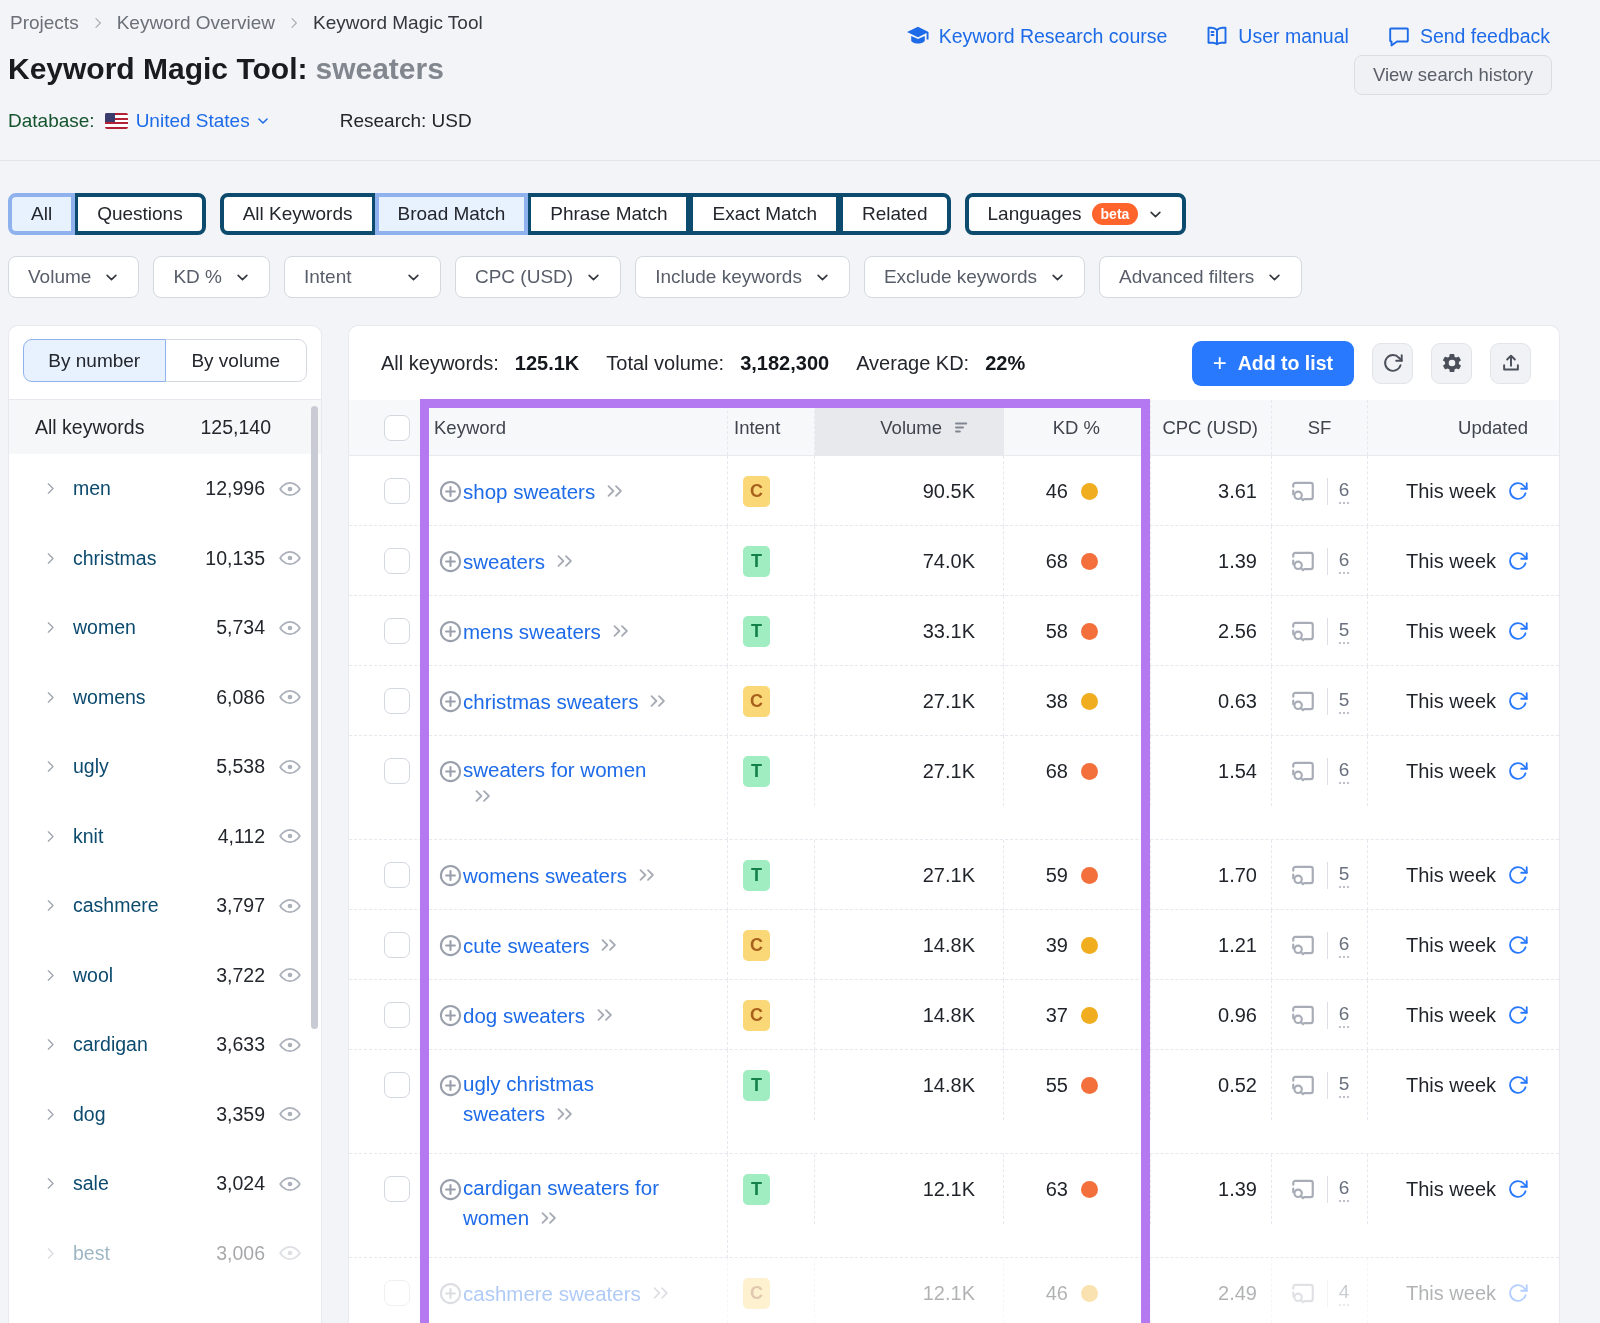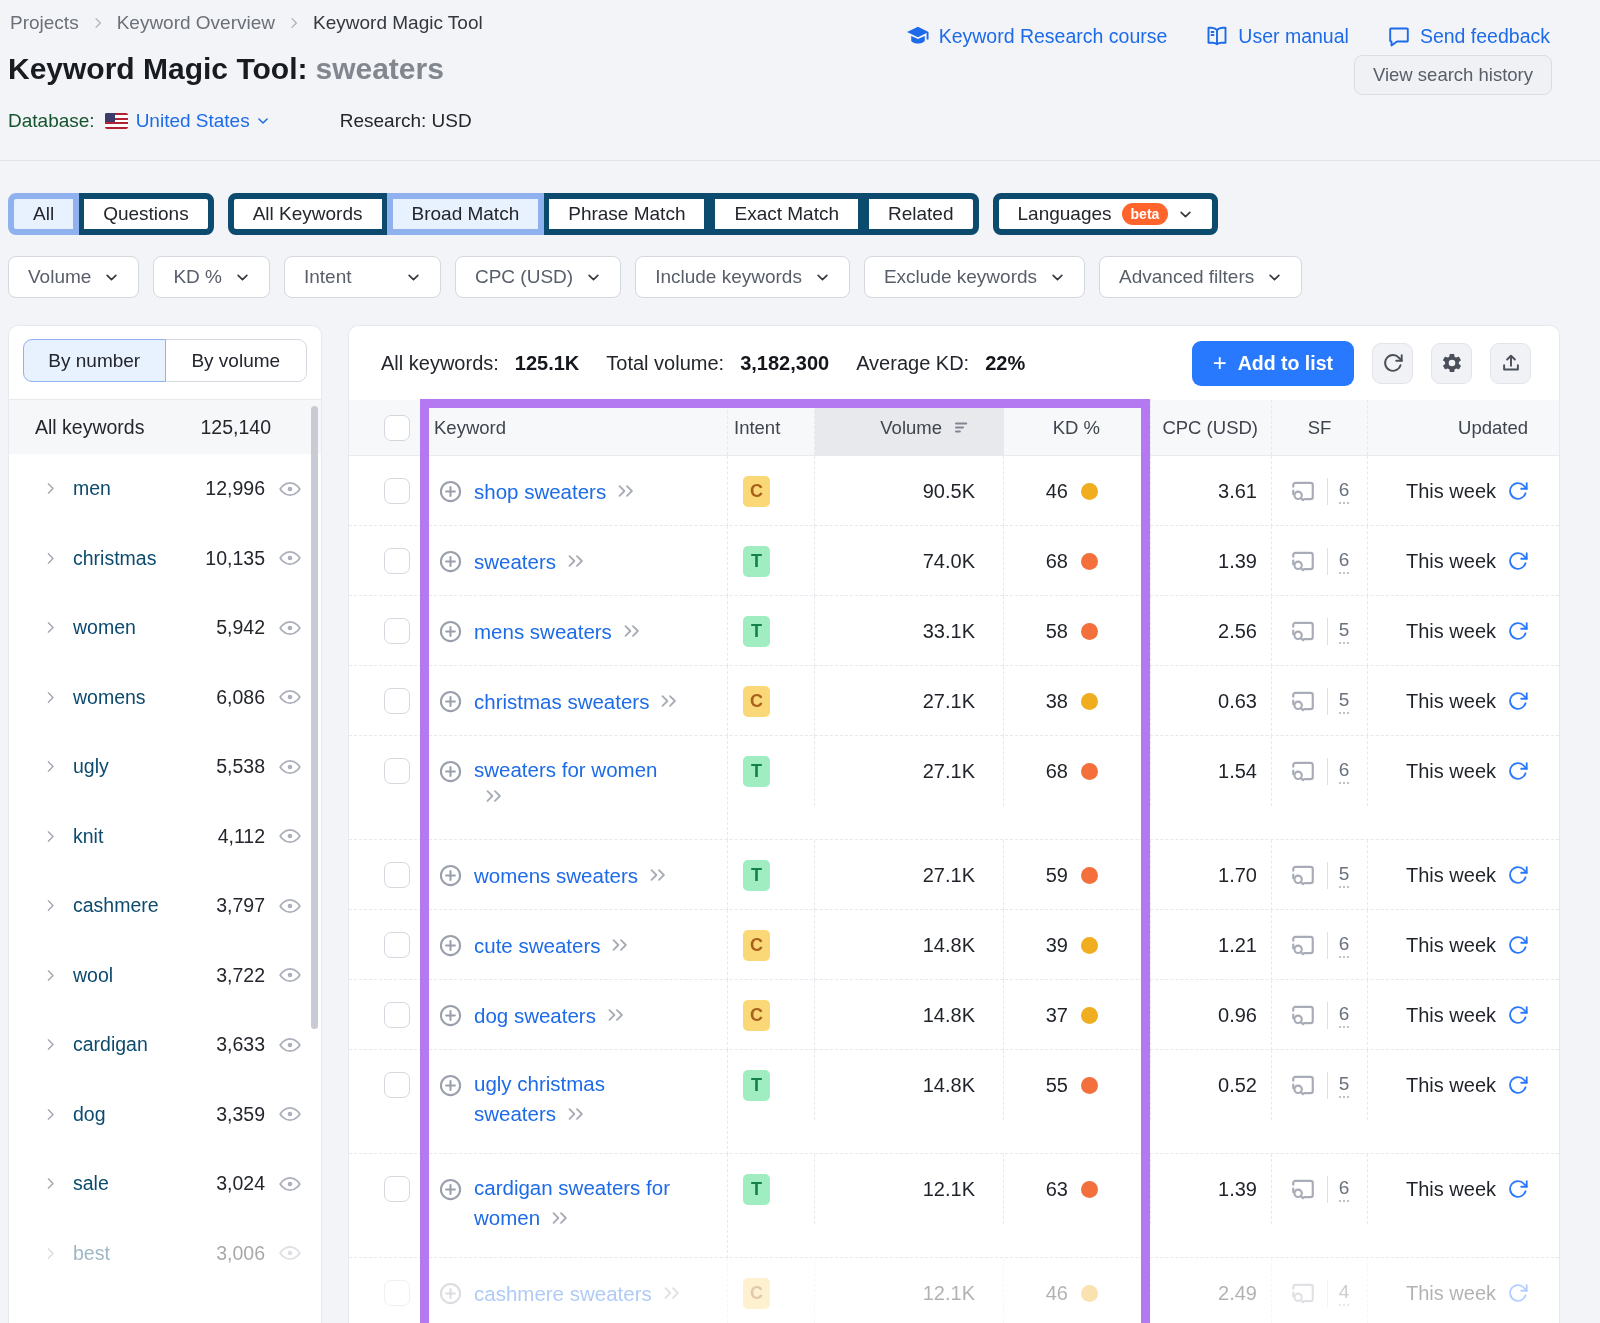--- a/index.html
+++ b/index.html
@@ -39,21 +39,21 @@
 
   .top-divider { position:absolute; left:0; right:0; top:160px; height:1px; background:#E2E4E9; }
 
   
   .filter-row1 { position:absolute; left:8px; top:193px; display:flex; gap:14px; }
   .seg { display:inline-flex; }
   .seg .fbtn { margin-left:-1px; }
   .seg .fbtn:first-child { margin-left:0; border-radius:8px 0 0 8px; }
   .seg .fbtn:last-child { border-radius:0 8px 8px 0; }
   .seg .fbtn:only-child { border-radius:8px; }
-  .fbtn { height:42px; padding:0 19px; background:#fff; border:6px solid #0c4a6e; font-size:19px; color:#23262C;
+  .fbtn { height:42px; padding:0 19px; background:#fff; border:4px solid #0c4a6e; font-size:19px; color:#23262C;
     font-family:inherit; cursor:pointer; display:inline-flex; align-items:center; gap:10px; position:relative; }
   .fbtn.active { background:#E8F1FE; border-color:#8FB2EE; z-index:1; }
   .lang-btn { border-radius:8px; }
   .beta-pill { background:#FF642D; color:#fff; font-size:14px; font-weight:700; padding:3px 9px; border-radius:999px; }
   .fbtn svg { width:15px; height:15px; color:#33373E; }
 
   .filter-row2 { position:absolute; left:8px; top:256px; display:flex; gap:14px; }
   .pill { height:42px; padding:0 19px; background:#fff; border:1px solid #D4D8DF; border-radius:8px;
     font-size:19px; color:#585E69; font-family:inherit; cursor:pointer; display:inline-flex; align-items:center; gap:13px; }
   .pill svg { width:15px; height:15px; color:#33373E; }
@@ -114,21 +114,21 @@
   .hc.cw-sf { justify-content:center; }
   .hc.cw-upd { justify-content:flex-end; padding-right:31px; }
 
   .checkbox { width:26px; height:26px; border:1.5px solid #D3D7DE; border-radius:7px; background:#fff; cursor:pointer; flex:none; }
 
   .trow { display:flex; align-items:flex-start; height:70px; background:#fff; border-bottom:1px dashed #E6E8ED; }
   .trow.wrap { height:104px; }
   .trow.faded { opacity:.35; }
   .trow .cell { display:flex; align-items:center; height:70px; }
   .cell.cw-check { padding-left:35px; }
-  .cell.cw-kw { padding-left:17px; gap:11px; }
+  .cell.cw-kw { padding-left:17px; }
   .trow.wrap .cell.cw-kw { height:104px; align-items:flex-start; padding-top:21px; }
   .kw-plus { width:25px; height:25px; color:#9AA0AB; stroke-width:1.7; flex:none; cursor:pointer; margin-top:2px; }
   .trow:not(.wrap) .kw-plus { margin-top:0; }
   .kw-text { display:flex; flex-direction:column; gap:5px; font-size:20.5px; color:#1D6BE8; text-decoration:none; cursor:pointer; }
   .kw-line { display:flex; align-items:center; gap:9px; line-height:25px; }
   .kw-line svg { width:24px; height:18px; color:#A6ABB4; stroke-width:2.4; flex:none; }
   .cell.cw-int { padding-left:15px; }
   .intent-badge { width:27px; height:31px; border-radius:5px; display:flex; align-items:center; justify-content:center;
     font-size:18px; font-weight:700; }
   .intent-C { background:#FAD878; color:#A8611C; }
@@ -355,21 +355,21 @@
     <svg class="ic eye">
             <use href="#i-eye"></use>
           </svg>
   </div>
 
   <div class="side-item">
     <svg class="ic chev">
             <use href="#i-chev-r"></use>
           </svg>
     <span class="side-label">women</span>
-    <span class="side-count">5,942</span>
+    <span class="side-count">5,734</span>
     <svg class="ic eye">
             <use href="#i-eye"></use>
           </svg>
   </div>
 
   <div class="side-item">
     <svg class="ic chev">
             <use href="#i-chev-r"></use>
           </svg>
     <span class="side-label">womens</span>

